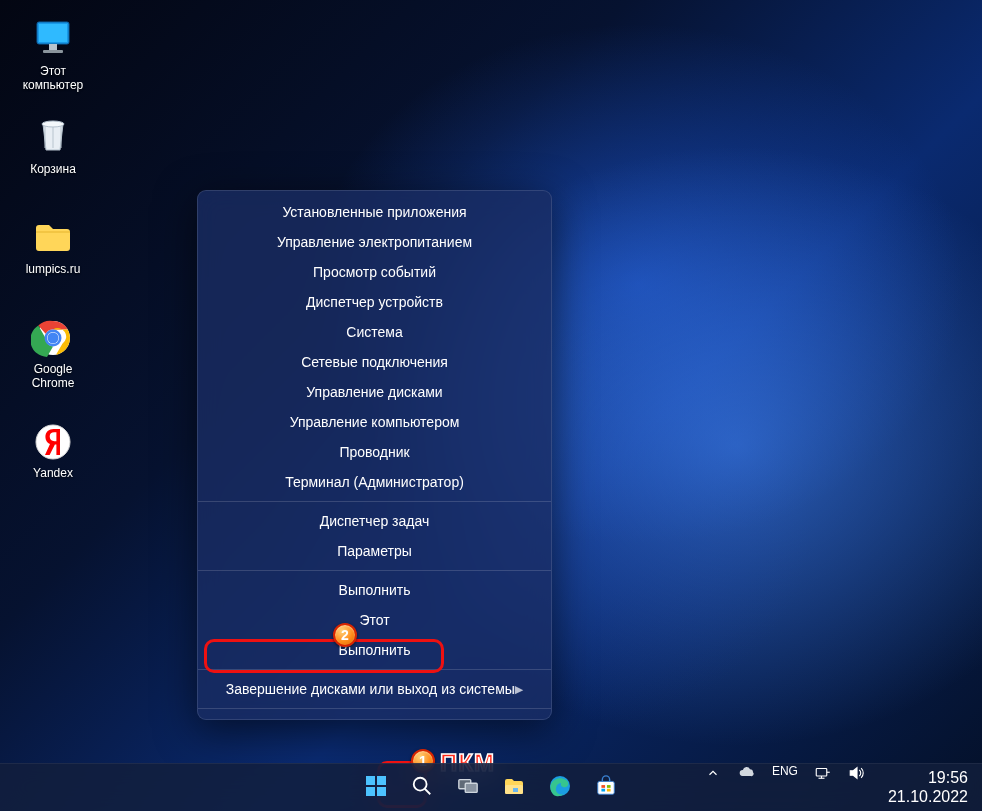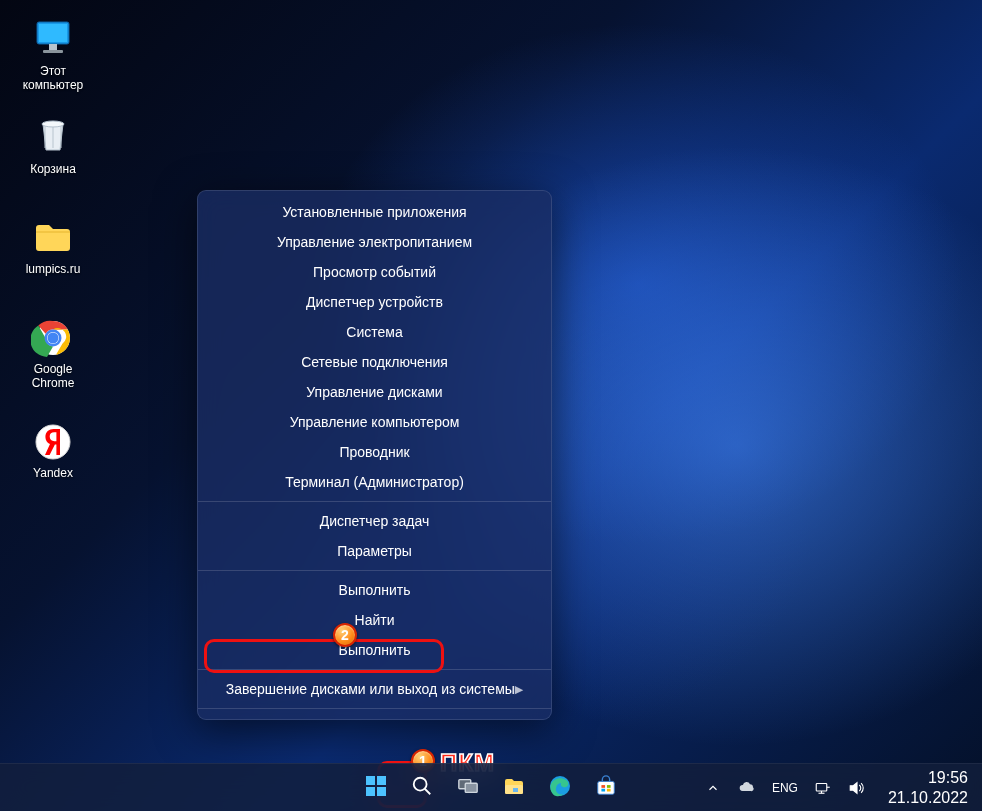--- a/index.html
+++ b/index.html
@@ -81,21 +81,21 @@
     position: absolute; left: 50%; transform: translateX(-50%);
     display: flex; align-items: center; gap: 4px;
   }
   .tb-btn {
     width: 42px; height: 42px; border-radius: 6px;
     display: flex; align-items: center; justify-content: center;
     cursor: pointer;
   }
   .systray {
     position: absolute; right: 8px; top: 0; bottom: 0;
-    display: flex; align-items: center; gap: 16px;
+    display: flex; gap: 16px;
     color: #fff; font-size: 12px;
   }
   .systray .sic { width: 18px; height: 18px; display:flex;align-items:center;justify-content:center; cursor:pointer;}
   .clock { text-align: right; line-height: 1.2; font-size: 16px; cursor:pointer; padding: 4px 6px; }
 </style>
 </head>
 <body>
 
 <div class="wallpaper"></div>
 
@@ -196,21 +196,21 @@
       <span>Диспетчер задач</span>
     </div>
     <div class="ctx-item">
       <span>Параметры</span>
     </div>
     <div class="ctx-sep"></div>
     <div class="ctx-item">
       <span>Выполнить</span>
     </div>
     <div class="ctx-item">
-      <span>Найти</span>
+      <span>Этот</span>
     </div>
     <div class="ctx-item">
       <span>Выполнить</span>
     </div>
     <div class="ctx-sep"></div>
     <div class="ctx-item">
       <span>Завершение дисками или выход из системы</span>
       <span class="chev">▶</span>
     </div>
     <div class="ctx-sep"></div>

